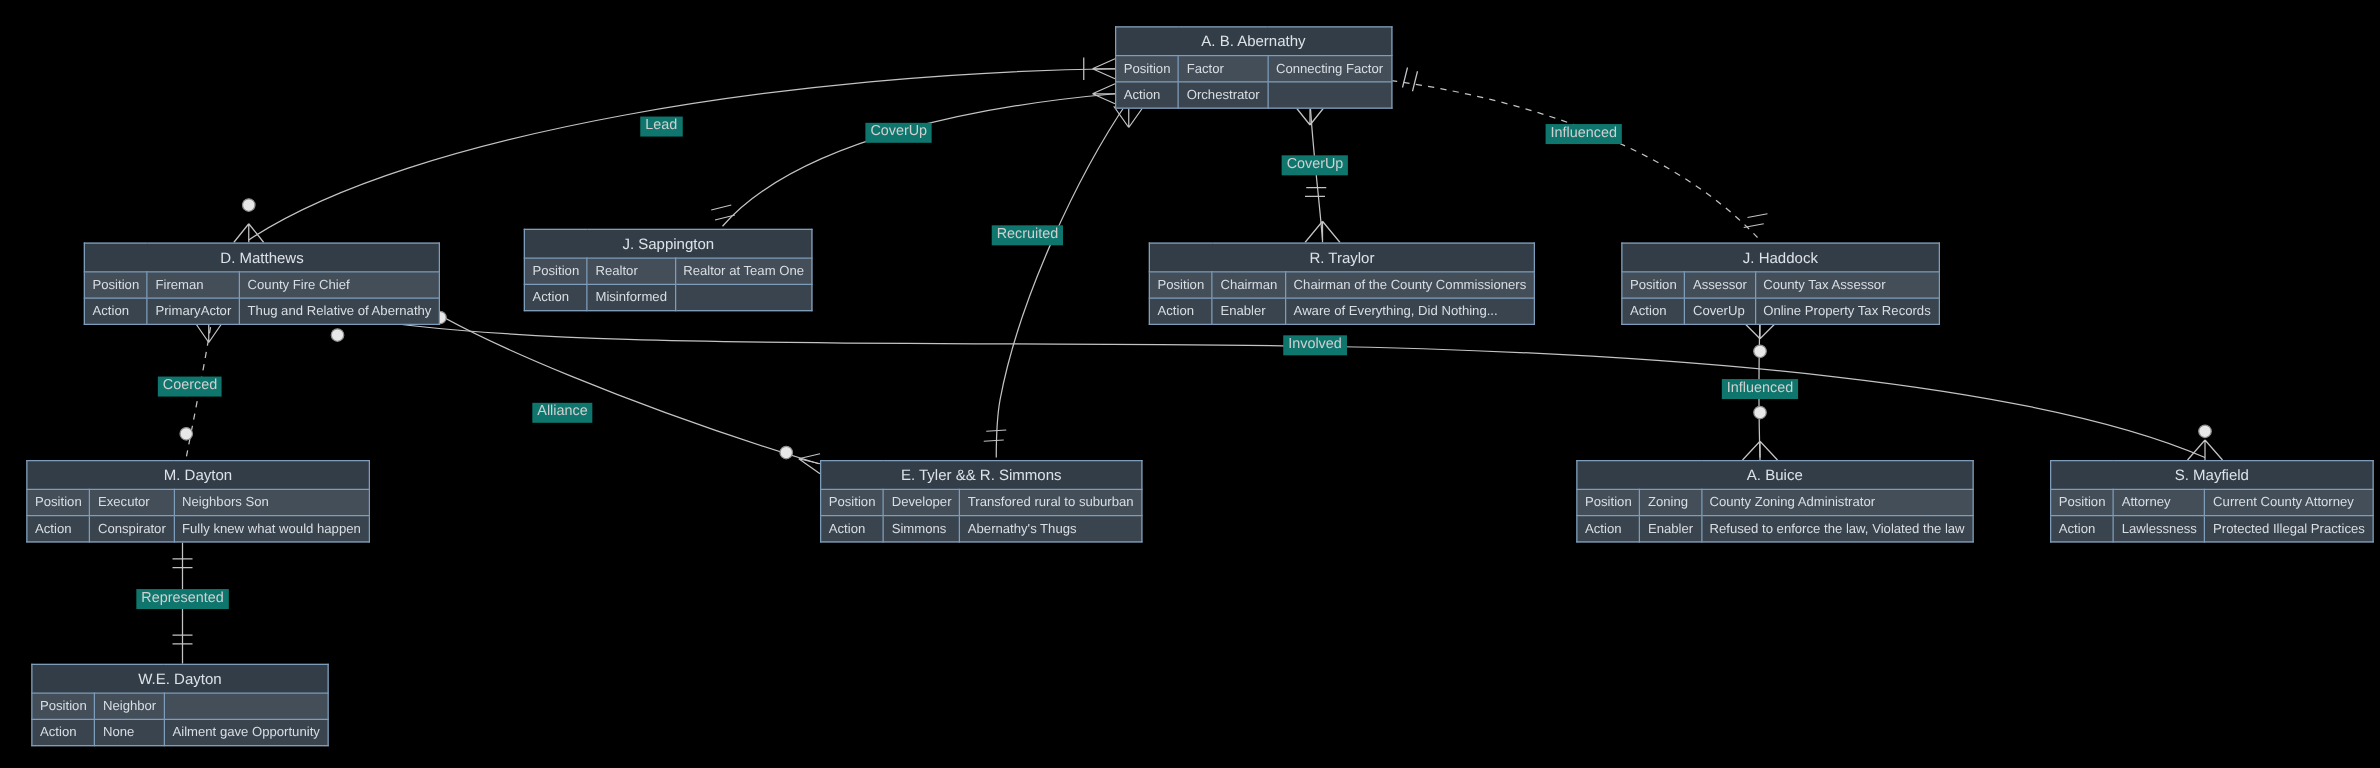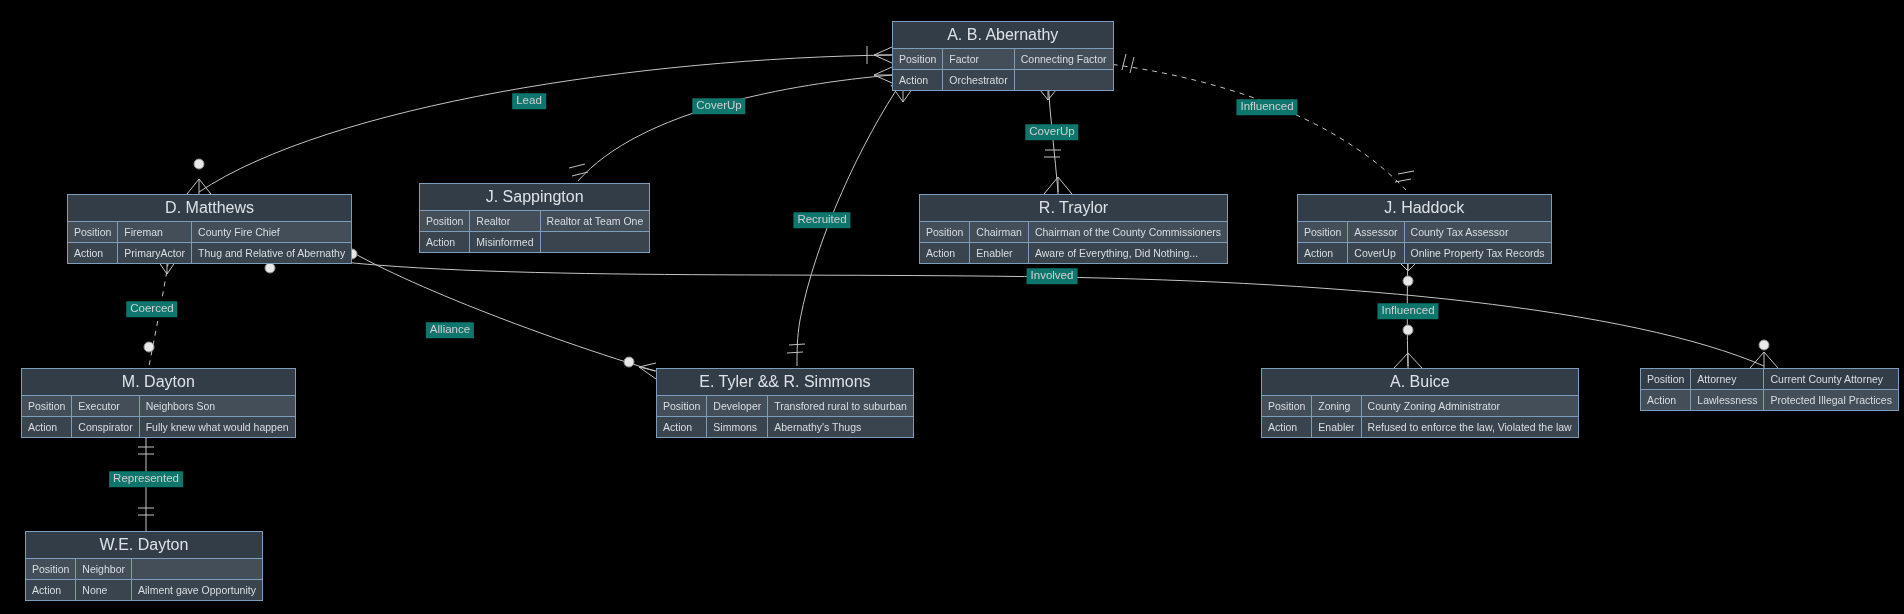--- a/index.html
+++ b/index.html
@@ -33,21 +33,21 @@
   }
   .etable td{
     border:1px solid #7e9dba;
     padding:4px 6px;
     white-space:nowrap;
     background:#3a444e;
   }
   .etable td.title{
     background:#333d47;
     text-align:center;
-    font-size:16px;
+    font-size:12px;
     color:#dde2e8;
     padding:4px 10px;
   }
   .etable tr:nth-child(even) td{background:#434e59;}
   .etable tr:first-child td{background:#333d47;}
 </style>
 </head>
 <body>
 
 <svg id="edges" width="1904" height="614" viewBox="0 0 1904 614">
@@ -117,21 +117,21 @@
     <path d="M146,425 L146,531"></path>
     <path d="M138,447 L154,447 M138,454 L154,454"></path>
     <path d="M138,508 L154,508 M138,515 L154,515"></path>
   </g>
 </svg>
 
 <div class="edge-label" style="left:529px;top:101px">Lead</div>
 <div class="edge-label" style="left:719px;top:106px">CoverUp</div>
 <div class="edge-label" style="left:1052px;top:132px">CoverUp</div>
 <div class="edge-label" style="left:1267px;top:107px">Influenced</div>
-<div class="edge-label" style="left:822px;top:220px">Recruited</div>
+<div class="edge-label" style="left:822px;top:188px">Recruited</div>
 <div class="edge-label" style="left:152px;top:309px">Coerced</div>
 <div class="edge-label" style="left:450px;top:330px">Alliance</div>
 <div class="edge-label" style="left:1052px;top:276px">Involved</div>
 <div class="edge-label" style="left:1408px;top:311px">Influenced</div>
 <div class="edge-label" style="left:146px;top:479px">Represented</div>
 
 <div class="entity" style="left:892px;top:21px">
   <table class="etable">
     <tbody>
         <tr>
@@ -287,20 +287,23 @@
           <td>Enabler</td>
           <td>Refused to enforce the law, Violated the law</td>
         </tr>
   </tbody>
     </table>
 </div>
 
 <div class="entity" style="left:1640px;top:368px">
   <table class="etable">
     <tbody>
+        <tr>
+          <td class="title" colspan="3">S. Mayfield</td>
+        </tr>
     <tr>
           <td>Position</td>
           <td>Attorney</td>
           <td>Current County Attorney</td>
         </tr>
     <tr>
           <td>Action</td>
           <td>Lawlessness</td>
           <td>Protected Illegal Practices</td>
         </tr>

